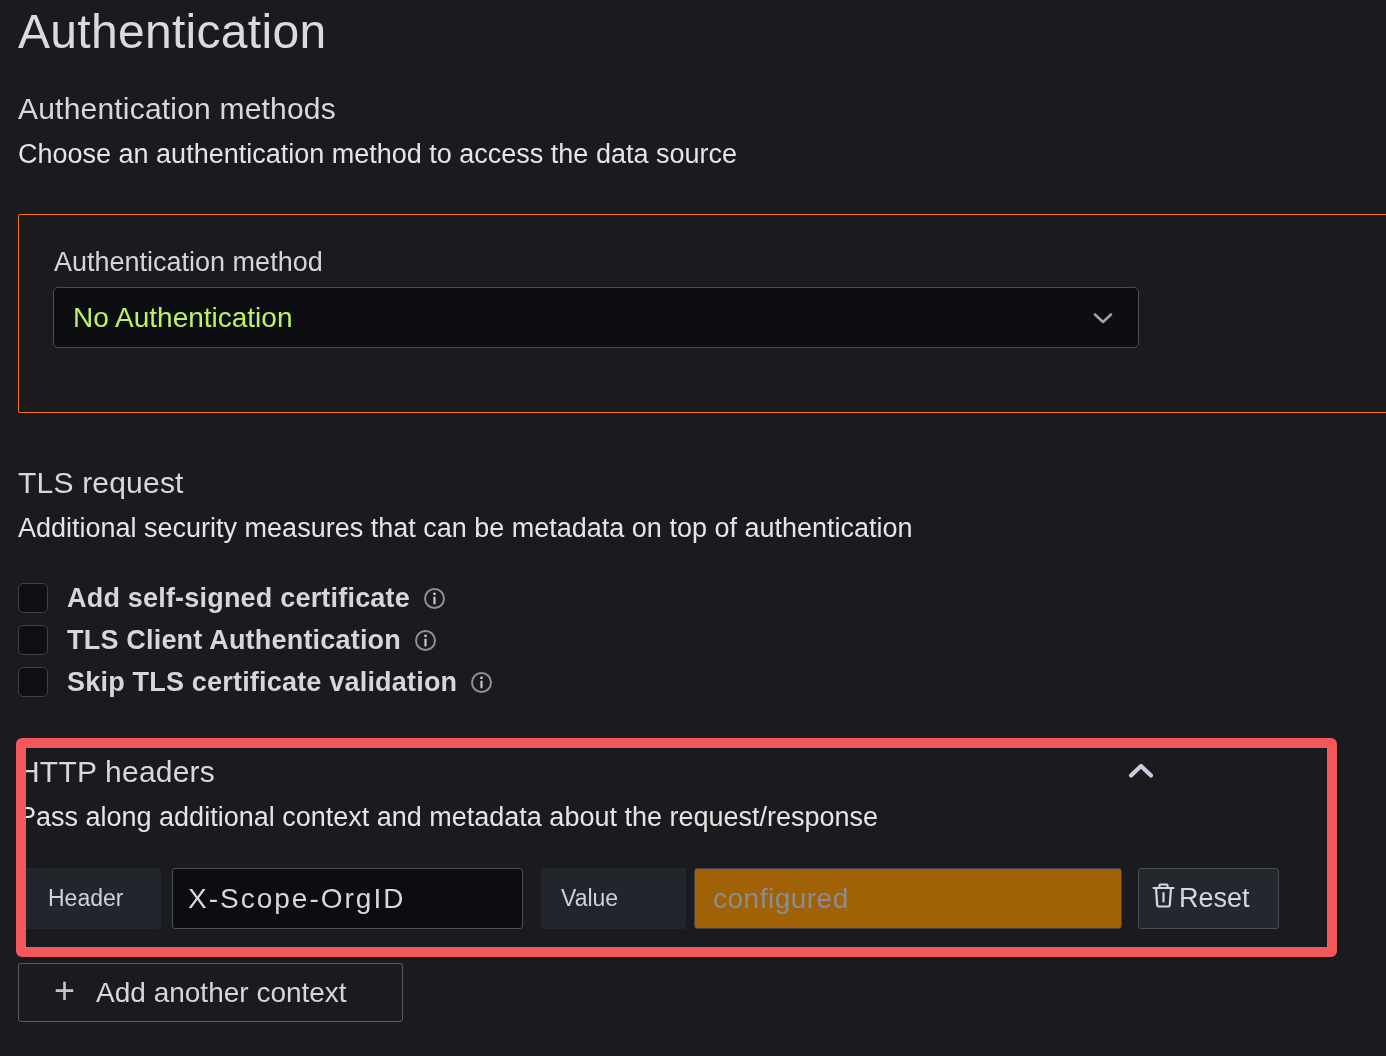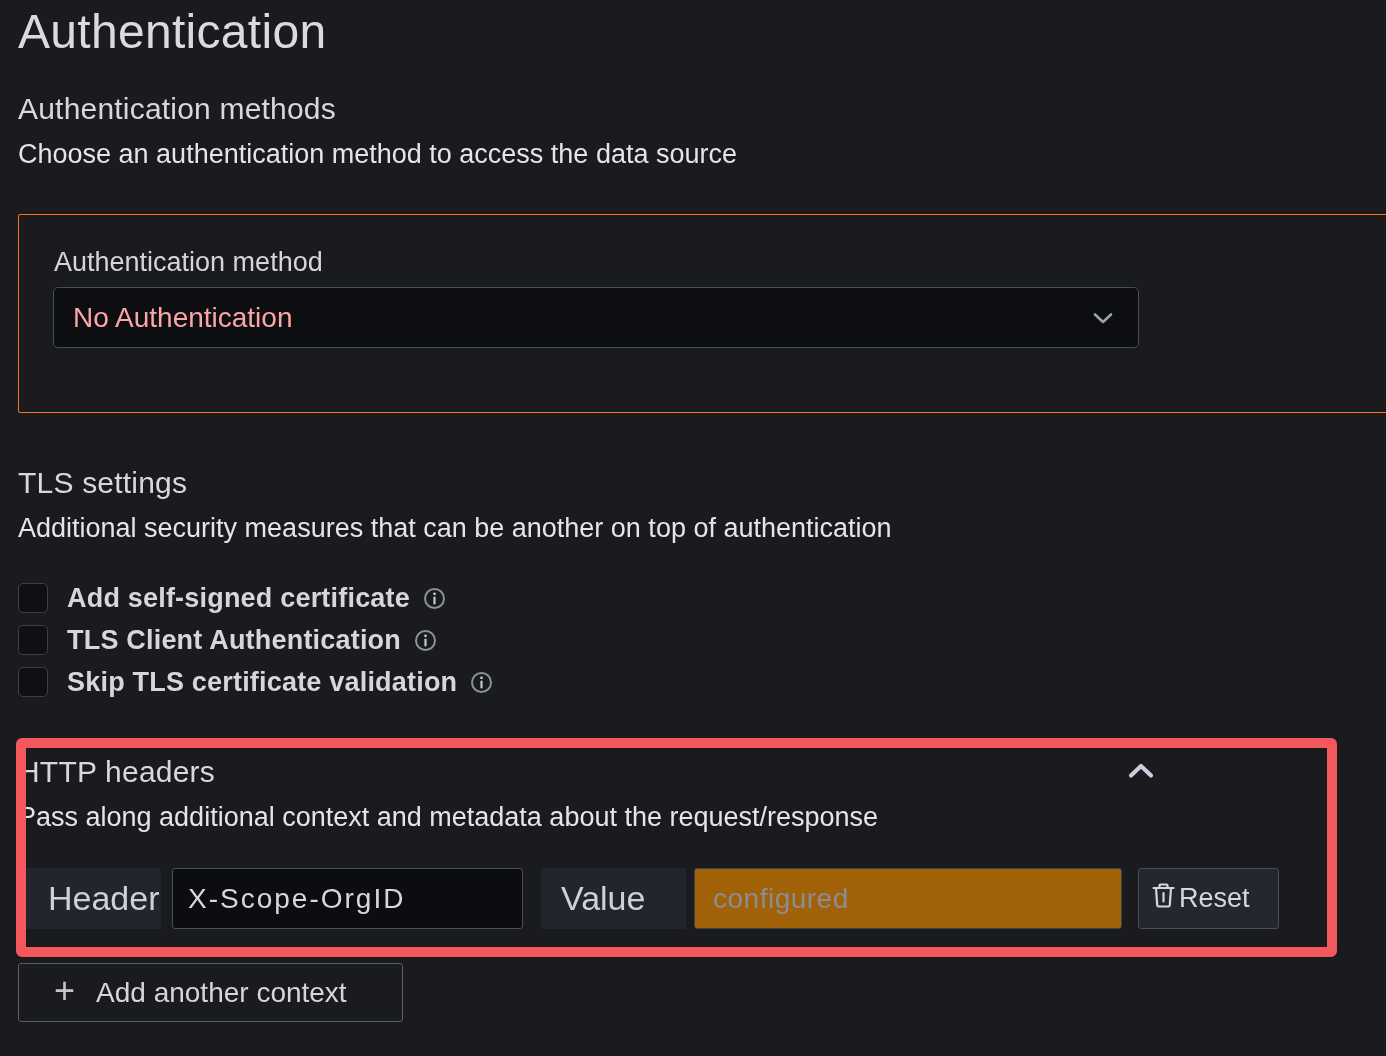--- a/index.html
+++ b/index.html
@@ -43,21 +43,21 @@
     left: 53px; top: 246px;
     font-size: 27px; font-weight: 500; color: #d4d5dc;
   }
   .select {
     left: 53px; top: 287px; width: 1086px; height: 61px;
     background: #0d0e11; border: 1px solid #4a4d54; border-radius: 5px;
     box-sizing: border-box;
     display: flex; align-items: center; justify-content: space-between;
     padding: 0 24px 0 19px; cursor: pointer;
   }
-  .select-value { font-size: 28px; color: #fca5a5; }
+  .select-value { font-size: 28px; color: #bef264; }
 
   
   .cb-row {
     left: 18px; height: 30px;
     display: flex; align-items: center;
   }
   .cb-row-0 { top: 583px; }
   .cb-row-1 { top: 625px; }
   .cb-row-2 { top: 667px; }
   .checkbox {
@@ -68,21 +68,21 @@
   .cb-label {
     margin-left: 19px; font-size: 27px; font-weight: 600;
     color: #d6d7de; letter-spacing: 0.2px; white-space: nowrap;
   }
   .info-icon { margin-left: 13px; display: inline-flex; cursor: pointer; }
 
   
   .chip {
     top: 868px; height: 61px; background: #22252b; border-radius: 2px;
     display: flex; align-items: center; box-sizing: border-box;
-    font-size: 34px; font-weight: 500; color: #cfd0d8;
+    font-size: 23px; font-weight: 500; color: #cfd0d8;
   }
   .chip-header { left: 24px; width: 137px; padding-left: 24px; }
   .chip-value  { left: 541px; width: 145px; padding-left: 20px; }
 
   .text-input {
     top: 868px; height: 61px; box-sizing: border-box;
     border-radius: 3px; font-family: "Liberation Sans", sans-serif;
     font-size: 28px; outline: none;
   }
   .input-header {
@@ -146,22 +146,22 @@
   </div>
   <div class="abs select">
     <span class="select-value">No Authentication</span>
     <span style="display:inline-flex;">
       <svg width="22" height="14" viewBox="0 0 22 14" fill="none">
         <path d="M3 3.5 L11 11 L19 3.5" stroke="#9fa1aa" stroke-width="2.6" stroke-linecap="round" stroke-linejoin="round"></path>
       </svg>
     </span>
   </div>
 
-  <h2 class="abs section-heading h-tls">TLS settings</h2>
-  <p class="abs section-desc d-tls">Additional security measures that can be another on top of authentication</p>
+  <h2 class="abs section-heading h-tls">TLS request</h2>
+  <p class="abs section-desc d-tls">Additional security measures that can be metadata on top of authentication</p>
 
   <div class="abs cb-row cb-row-0">
     <span class="checkbox"></span>
     <span class="cb-label">Add self-signed certificate</span>
     <span class="info-icon">
       <svg width="23" height="23" viewBox="0 0 23 23" fill="none">
         <circle cx="11.5" cy="11.5" r="9.5" stroke="#8e9099" stroke-width="2"></circle>
         <line x1="11.5" y1="10.5" x2="11.5" y2="16.5" stroke="#c6c7cf" stroke-width="2.2" stroke-linecap="round"></line>
         <circle cx="11.5" cy="6.8" r="1.4" fill="#c6c7cf"></circle>
       </svg>

